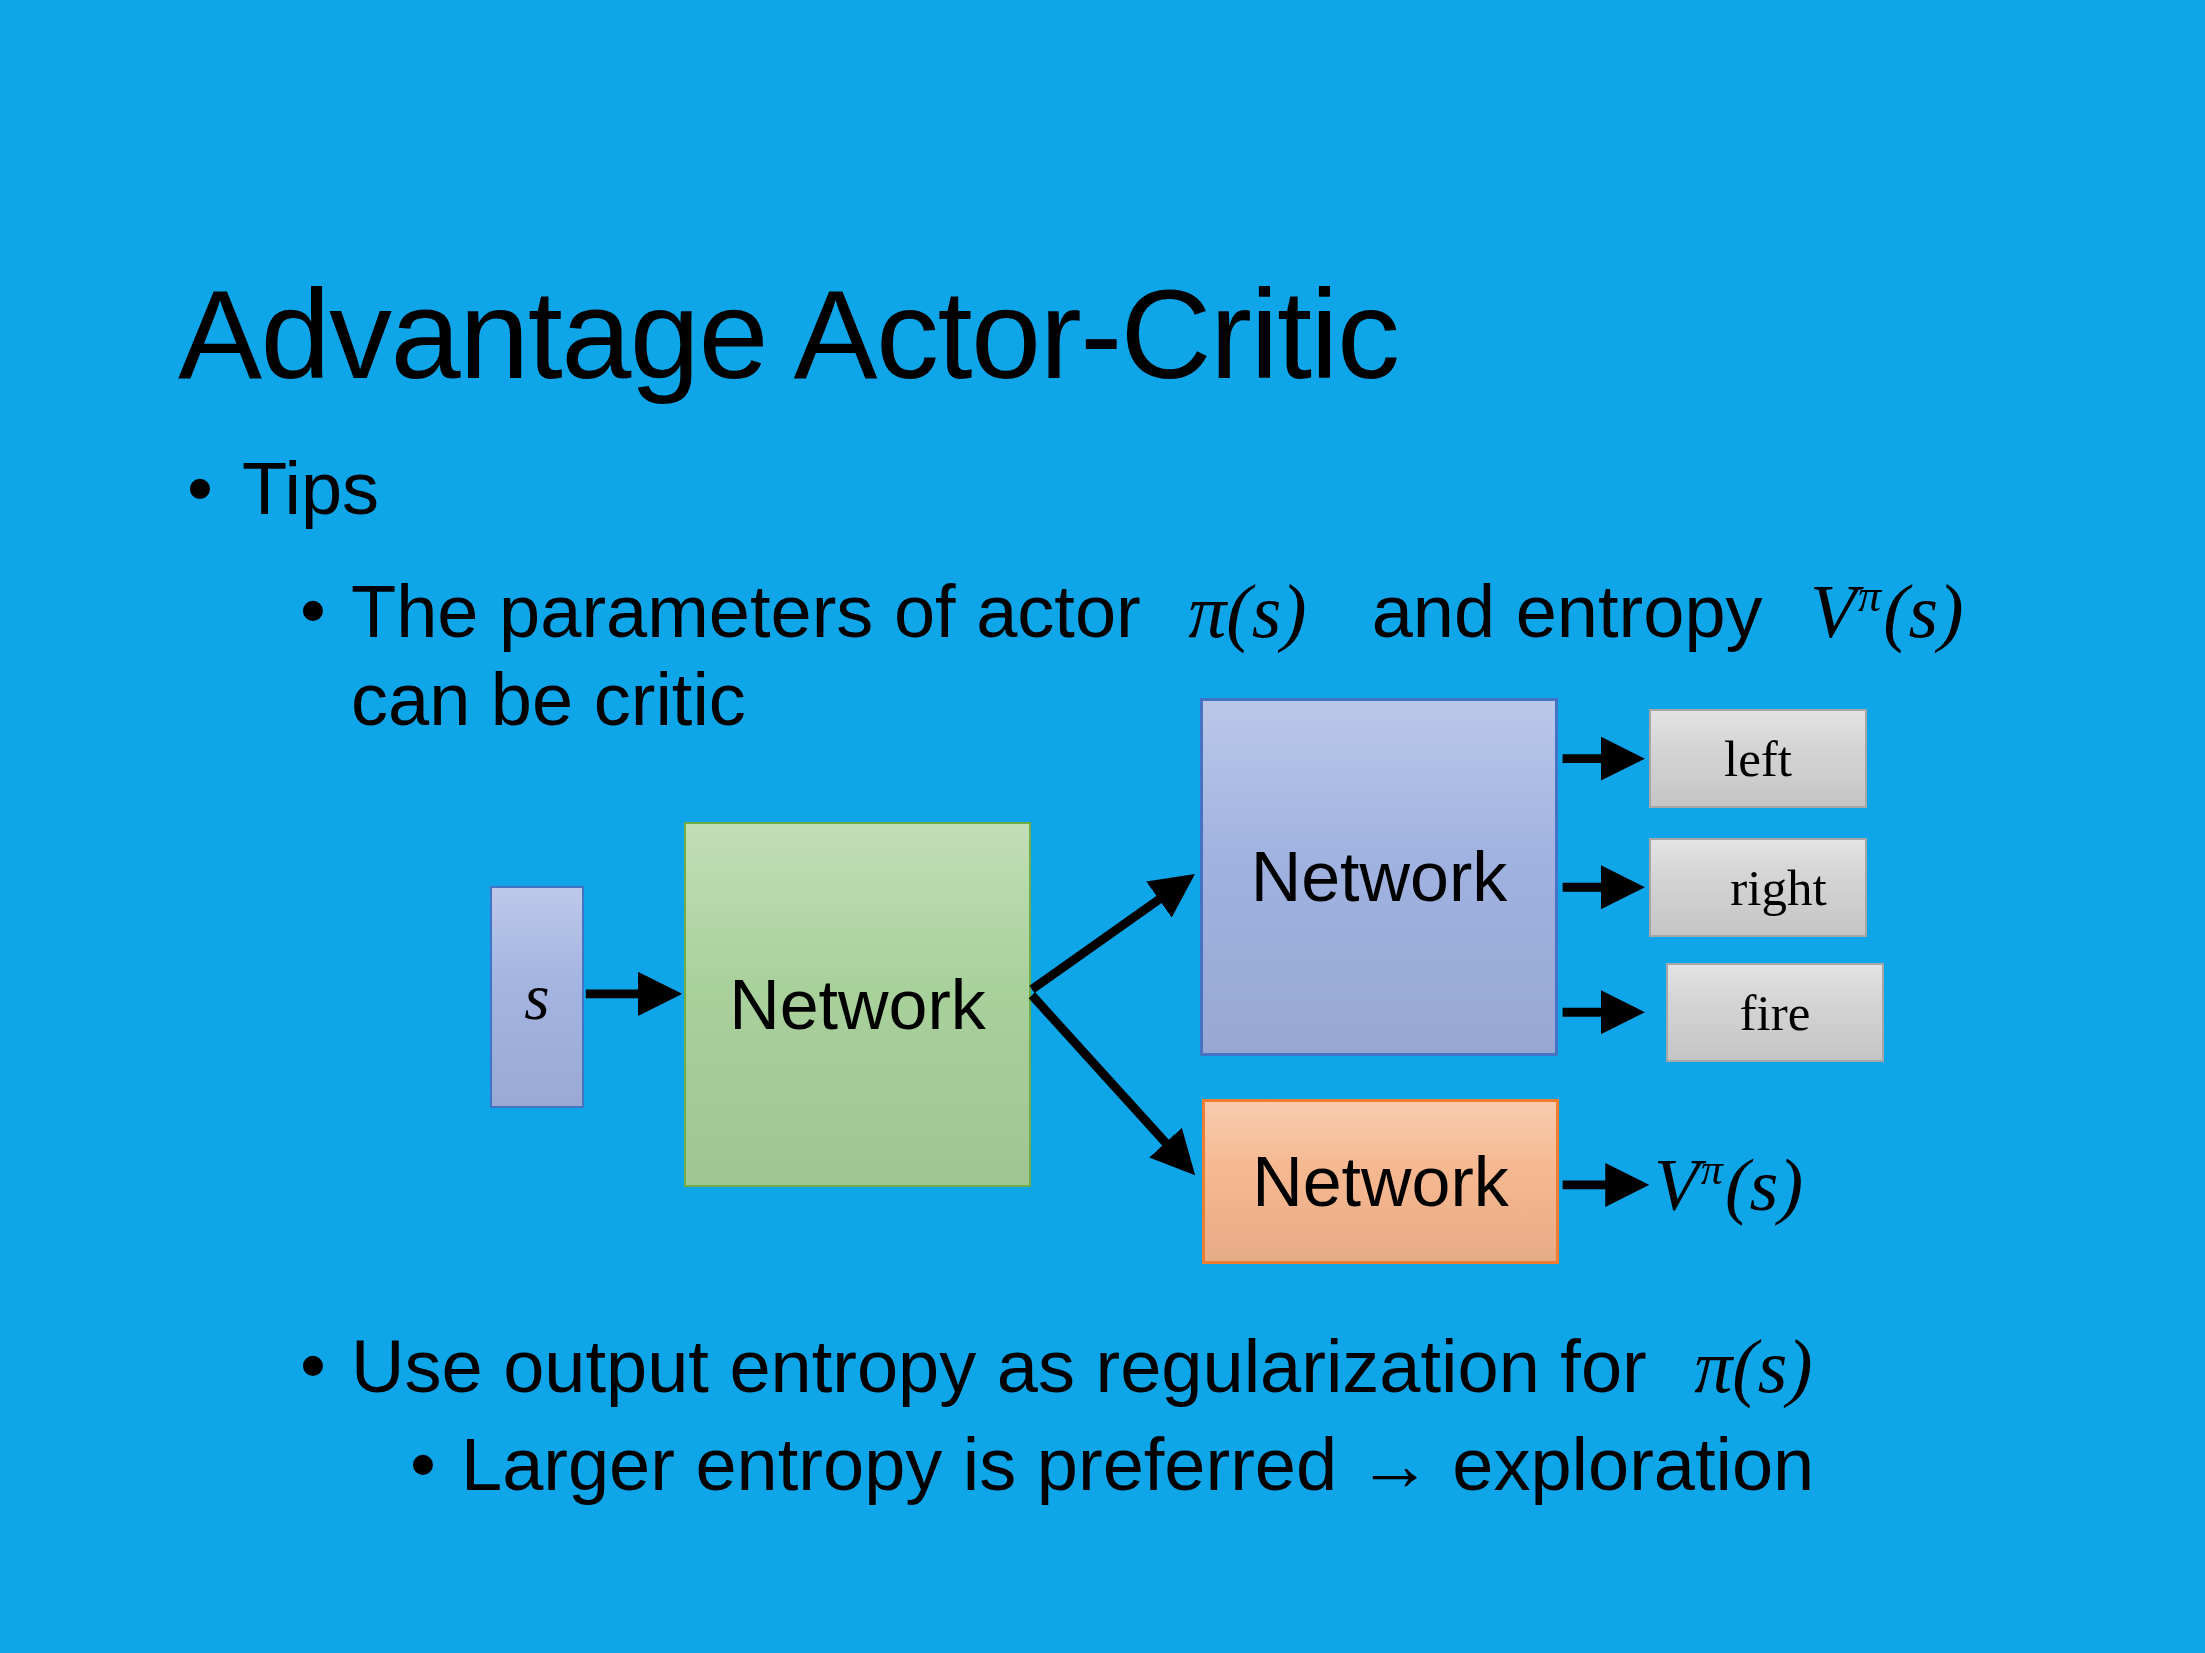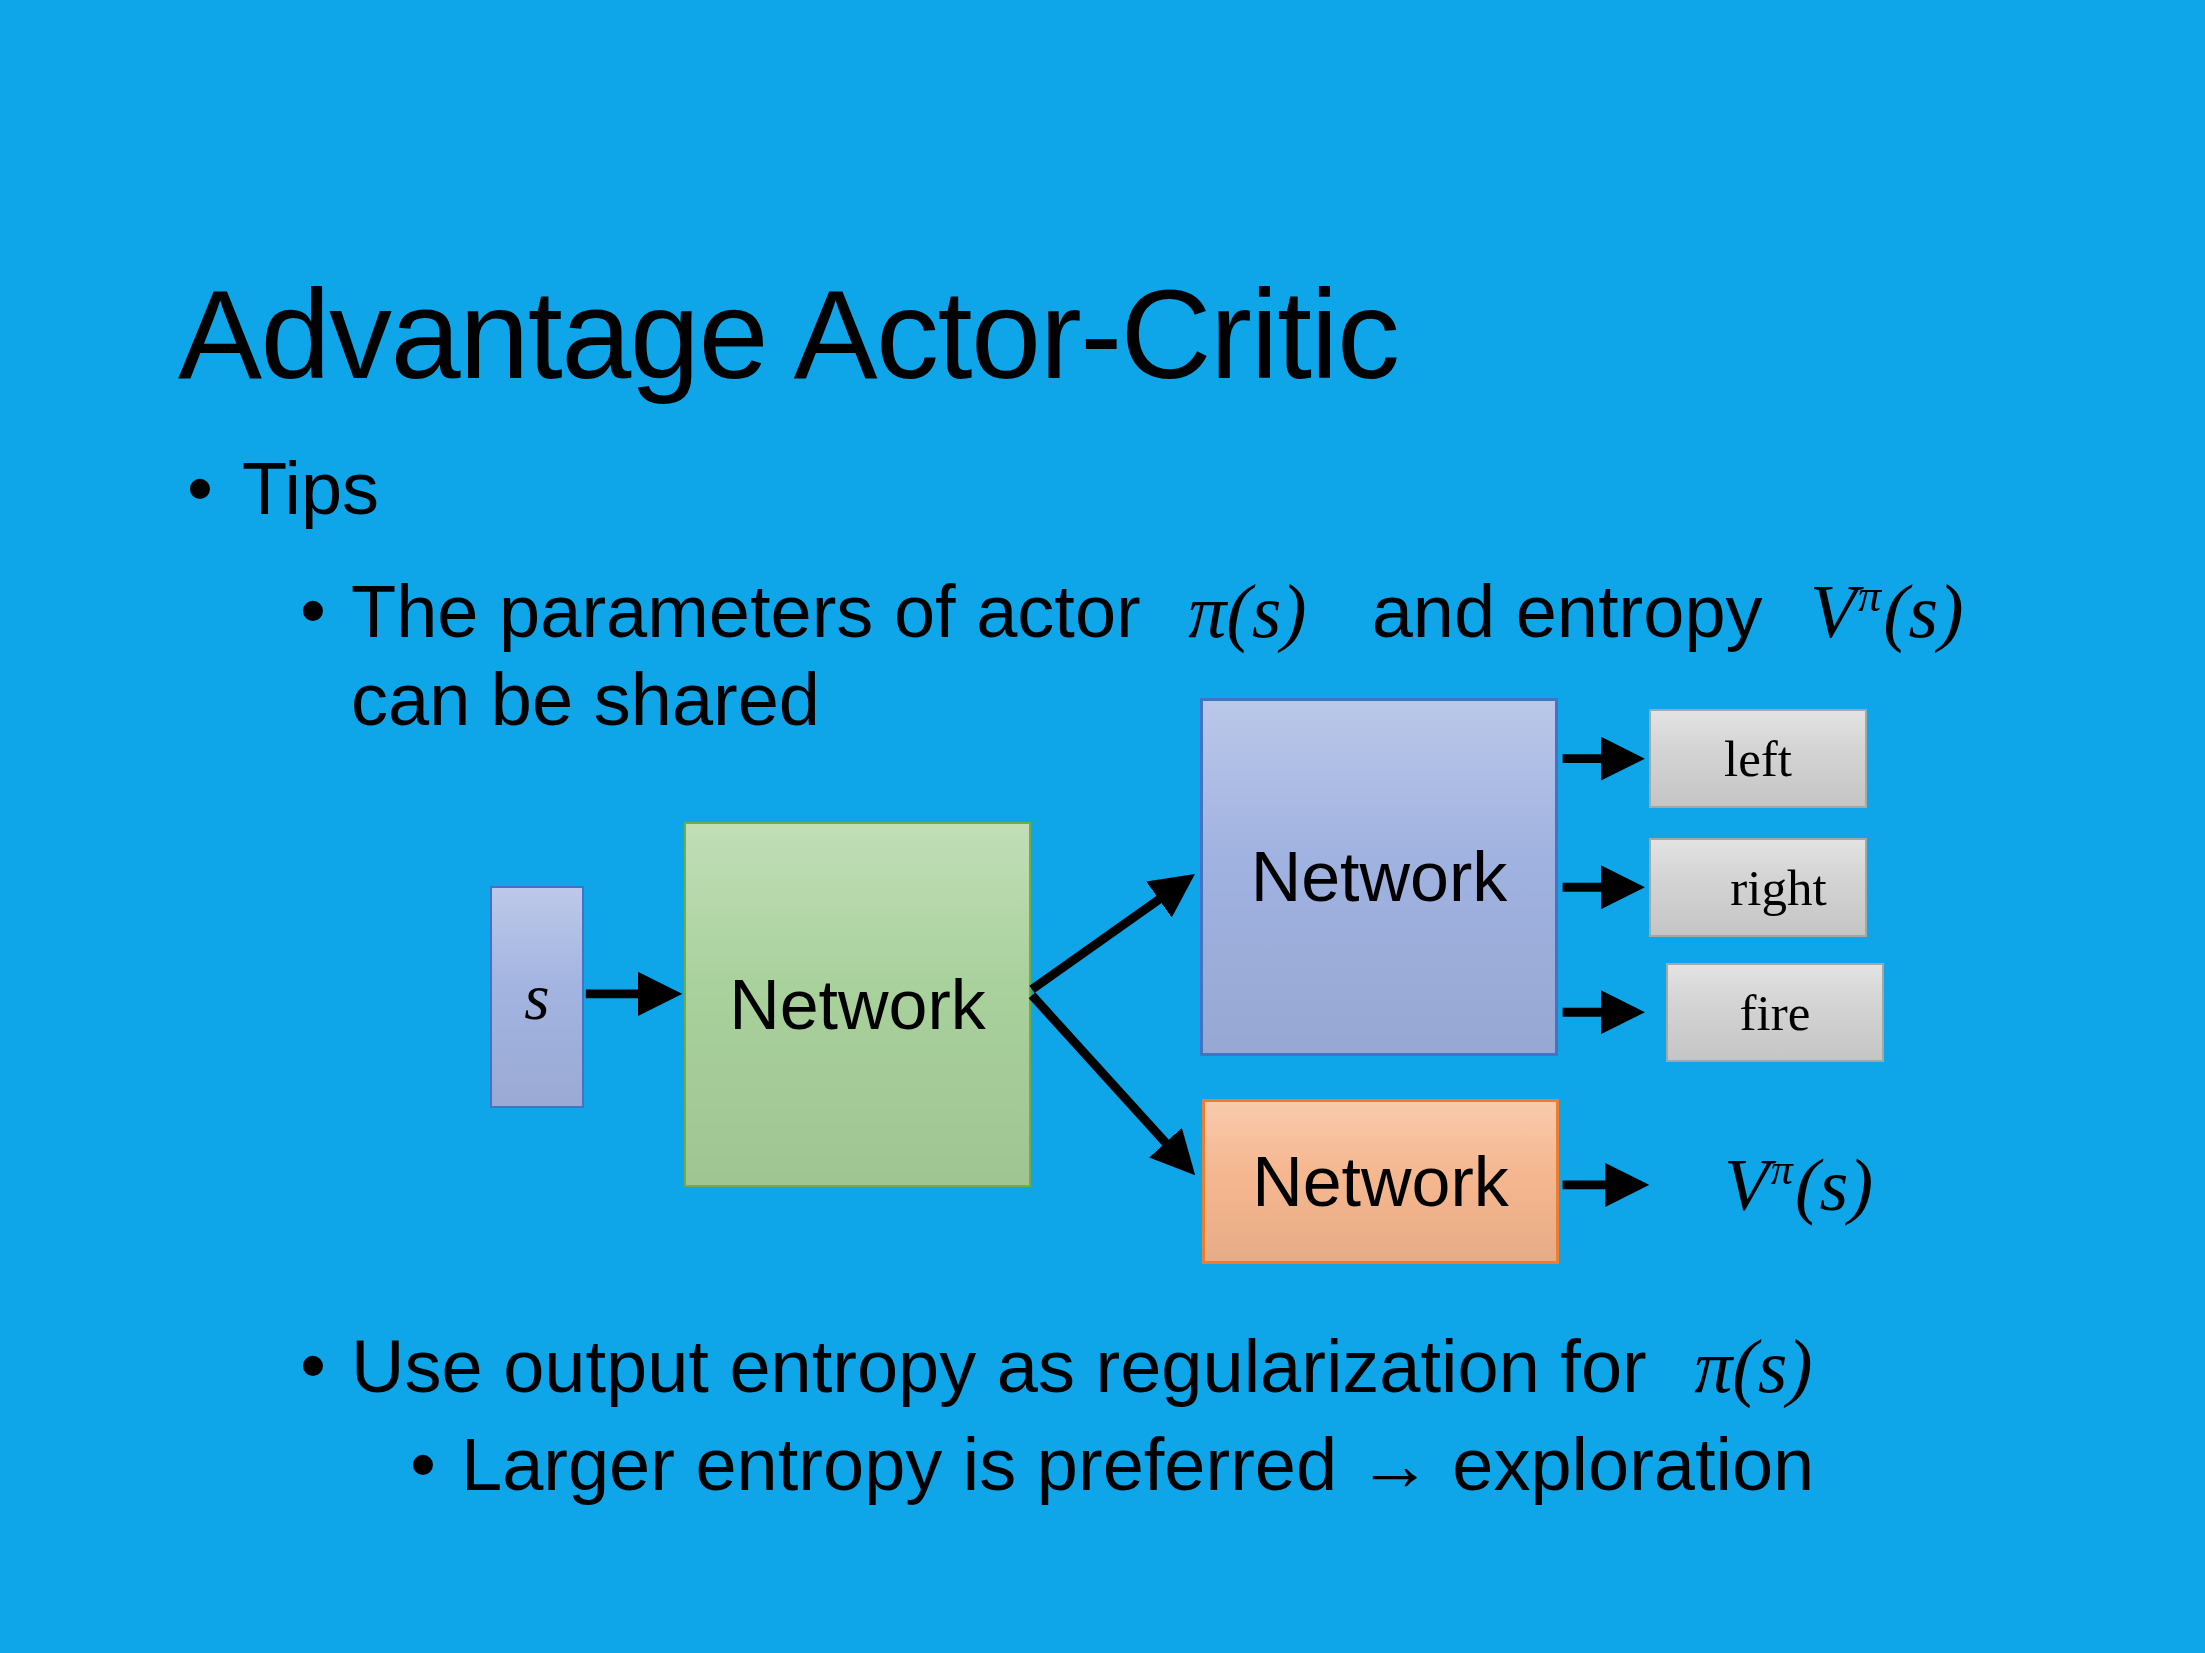--- a/index.html
+++ b/index.html
@@ -42,21 +42,21 @@
     position:absolute;left:1649px;width:218px;height:99px;box-sizing:border-box;
     display:flex;align-items:center;justify-content:center;
     background-color:var(--action-fill,#D4D4D4);border:2.2px solid var(--action-border,#A6A6A6);
     background-image:linear-gradient(180deg,rgba(255,255,255,.35),rgba(255,255,255,0) 40%,rgba(0,0,0,.07));
     font-family:"Liberation Serif",serif;font-size:51px;
   }
   #act0{top:709px;}
   #act1{top:838px;padding-left:41px;}
   #act2{top:963px;margin-left:17px;}
   .vout{
-    position:absolute;left:1724px;top:1134px;font-family:"Liberation Serif",serif;
+    position:absolute;left:1654px;top:1134px;font-family:"Liberation Serif",serif;
     font-style:italic;font-size:74px;line-height:103px;white-space:nowrap;
   }
   .vout sup{font-size:44px;vertical-align:super;line-height:0;margin:0 2.2px 0 1.5px;}
   svg.arrows{position:absolute;left:0;top:0;width:100%;height:100%;pointer-events:none;}
   svg.arrows line{stroke:var(--arrow,#000);stroke-width:12;}
 </style>
 </head>
 <body>
 
 <div id="slide">
@@ -70,21 +70,21 @@
 
   <div class="li" style="left:300px;top:567px;">
     <span class="bullet b2">•</span>
     <span class="txt">
       <span>The parameters of actor</span>
       <span class="math xgap">π(s)</span>
       <span>and entropy</span>
       <span class="math"><span>V</span><sup>π</sup><span>(s)</span></span>
     </span>
   </div>
-  <div class="plain" style="left:351px;top:656px;">can be shared</div>
+  <div class="plain" style="left:351px;top:656px;">can be critic</div>
 
   <div class="box" id="sbox">
     <span class="lbl">s</span>
   </div>
   <div class="box" id="gbox">
     <span class="lbl">Network</span>
   </div>
   <div class="box" id="bbox">
     <span class="lbl">Network</span>
   </div>

